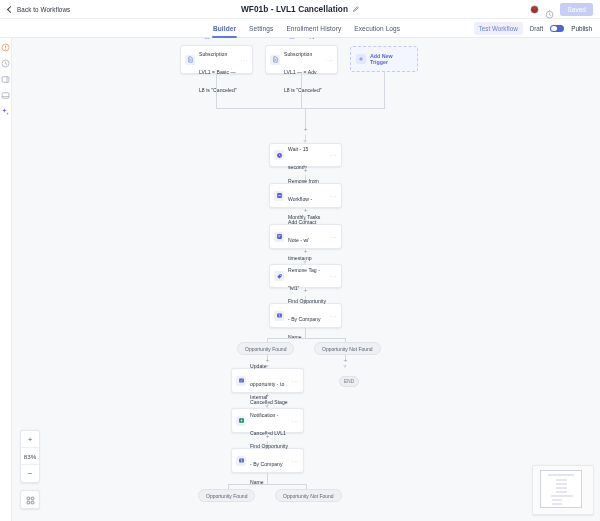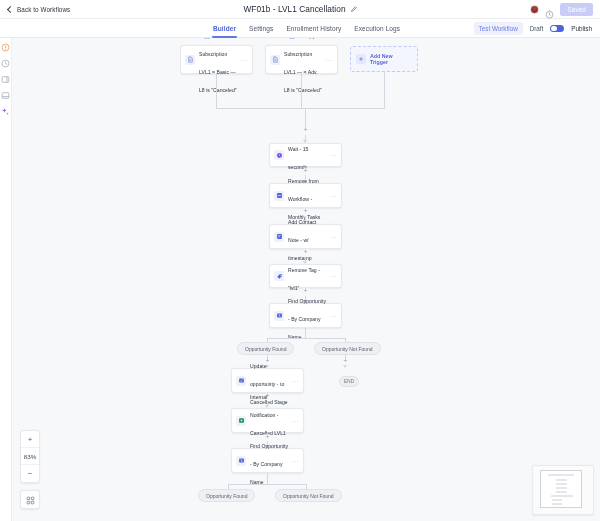--- a/index.html
+++ b/index.html
@@ -24,21 +24,21 @@
     margin-left: 8px; font-size: 6.3px; color: #2b3440; cursor: pointer;
     letter-spacing: .1px;
   }
   .chev-left {
     width: 5px; height: 5px; border-left: 1.1px solid #3a4350;
     border-bottom: 1.1px solid #3a4350; transform: rotate(45deg);
     margin-right: 1px;
   }
   .wf-title {
     position: absolute; left: 0; right: 0; top: 4px;
-    text-align: center; font-size: 8.3px; font-weight: normal;
+    text-align: center; font-size: 8.3px; font-weight: bold;
     color: #1b2330; letter-spacing: .05px;
   }
   .title-wrap { display: inline-flex; align-items: center; gap: 4px; }
   .pencil { display: inline-block; width: 7px; height: 7px; position: relative; }
   .pencil svg { display:block; }
   .top-right {
     position: absolute; right: 7px; top: 0; height: 19px;
     display: flex; align-items: center; gap: 6px;
   }
   .avatar {

